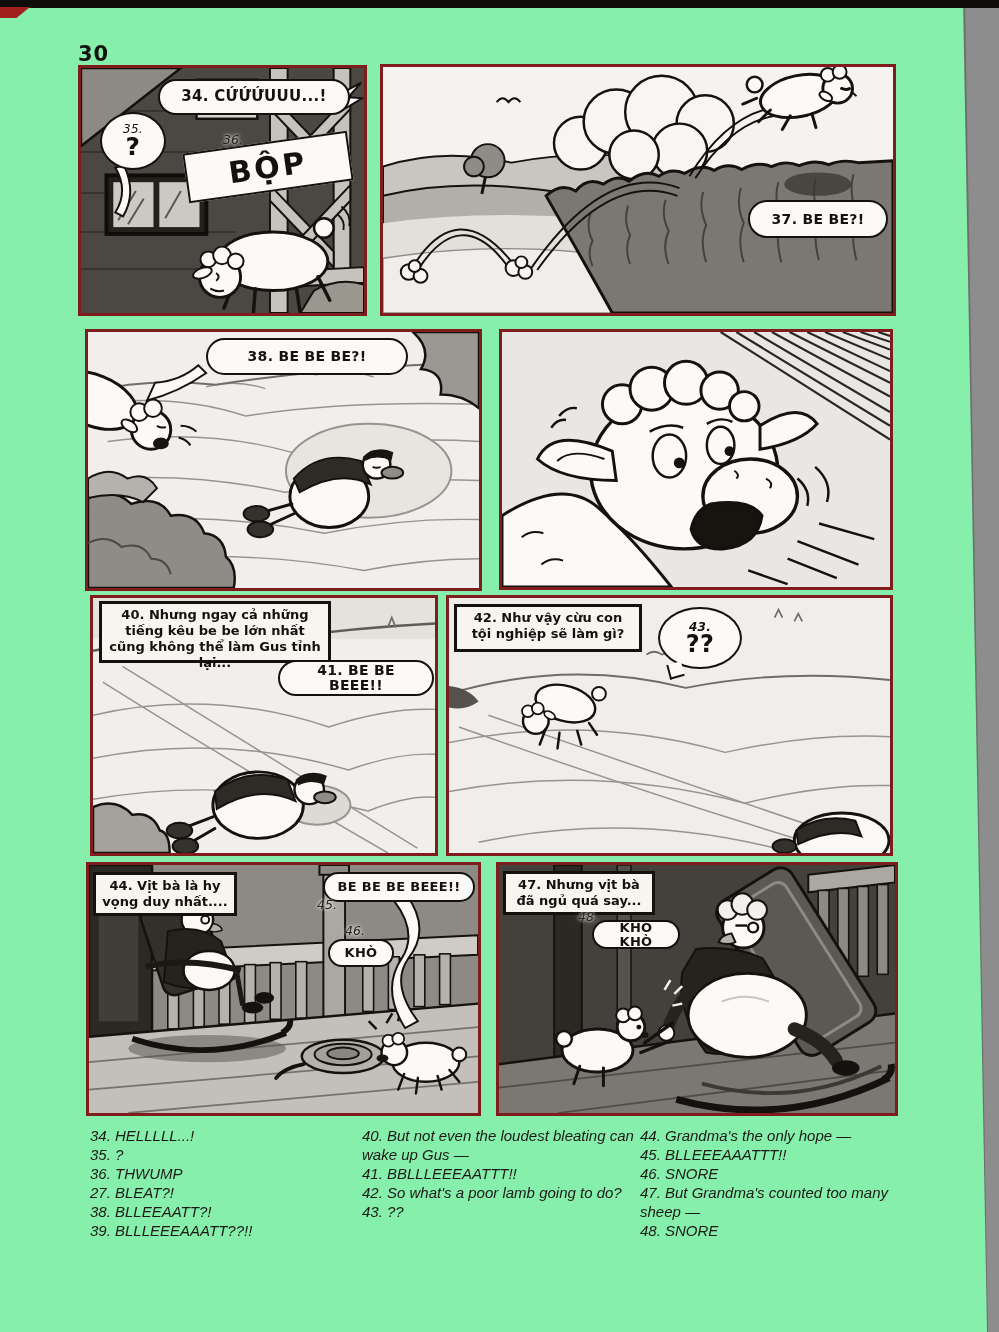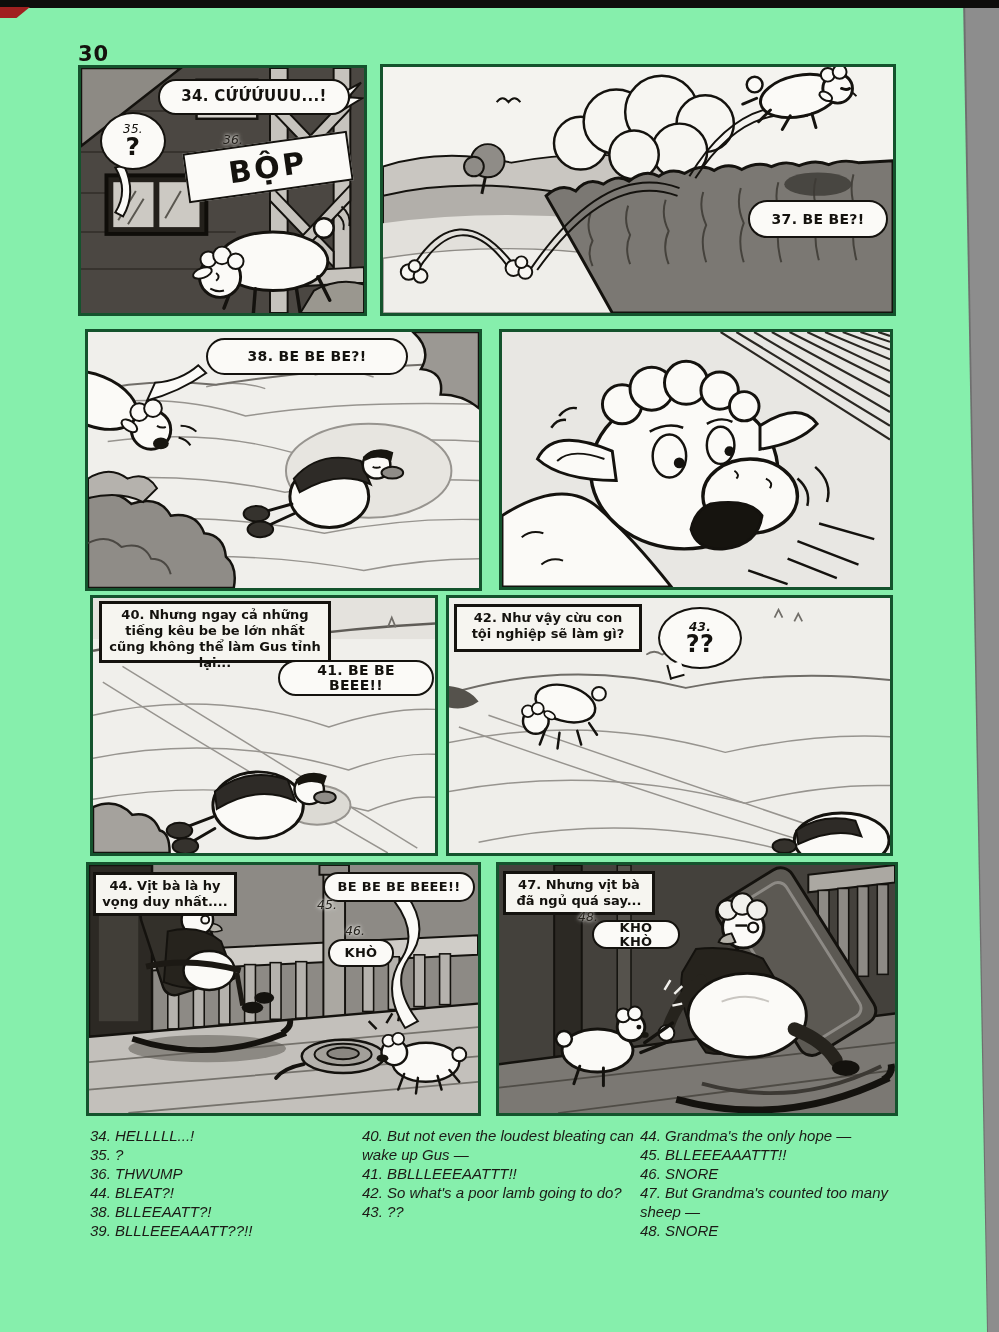--- a/index.html
+++ b/index.html
@@ -6,21 +6,21 @@
   .stage{position:relative;width:999px;height:1332px;background:#86efac;overflow:hidden;
          font-family:"DejaVu Sans","Liberation Sans",sans-serif;color:#14120e;}
   .scan-top{position:absolute;left:0;top:0;width:999px;height:8px;background:#0e0d0b;z-index:9;}
   .scan-right{position:absolute;right:0;top:0;width:999px;height:1332px;z-index:8;
       background:#8d8d8d;clip-path:polygon(96.6% 0,100% 0,100% 100%,98.9% 100%);}
   .scan-right-edge{position:absolute;right:0;top:0;width:999px;height:1332px;z-index:8;
       background:#6f6f6f;clip-path:polygon(96.4% 0,96.9% 0,99.2% 100%,98.8% 100%);}
   .red-mark{position:absolute;left:0;top:7px;width:30px;height:11px;background:#a02020;z-index:10;
       clip-path:polygon(0 0,100% 0,55% 100%,0 100%);}
   .page-number{position:absolute;left:78px;top:42px;font-size:21px;font-weight:bold;letter-spacing:1px;z-index:4;}
-  .panel{position:absolute;background:#f1f0eb;border:3px solid #14532d;overflow:hidden;box-sizing:border-box;}
+  .panel{position:absolute;background:#f1f0eb;border:3px solid #7f1d1d;overflow:hidden;box-sizing:border-box;}
   .panel svg{position:absolute;left:0;top:0;width:100%;height:100%;}
   .bubble{position:absolute;background:#fbfaf7;border:2.5px solid #14120e;border-radius:60px;
       display:flex;align-items:center;justify-content:center;font-weight:bold;text-align:center;
       padding:2px 9px;box-sizing:border-box;z-index:5;line-height:1.05;letter-spacing:.3px;}
   .bubble .num{font-style:italic;font-weight:normal;}
   .round{flex-direction:column;border-radius:50%;}
   .caption{position:absolute;background:#f6f5f0;border:3px solid #14120e;font-weight:bold;text-align:center;
       padding:3px 5px;box-sizing:border-box;z-index:5;font-size:13px;line-height:1.22;}
   .flabel{position:absolute;font-style:italic;font-size:12.5px;color:#26231e;z-index:6;
       text-shadow:0 0 3px rgba(245,244,240,.9),0 0 5px rgba(245,244,240,.8);}
@@ -437,21 +437,21 @@
     <div class="caption" style="left:4px;top:6px;width:152px;height:44px;">47. Nhưng vịt bà đã ngủ quá say...</div>
     <div class="flabel" style="left:79px;top:44px;">48.</div>
     <div class="bubble" style="left:93px;top:55px;width:88px;height:29px;font-size:13px;">KHÒ KHÒ</div>
   </section>
 
   <div class="translations">
     <div class="tcol" style="left:90px;top:2px;width:265px;">
         <div class="t-line">34. HELLLLL...!</div>
         <div class="t-line">35. ?</div>
         <div class="t-line">36. THWUMP</div>
-        <div class="t-line">44. BLEAT?!</div>
+        <div class="t-line">27. BLEAT?!</div>
         <div class="t-line">38. BLLEEAATT?!</div>
         <div class="t-line">39. BLLLEEEAAATT??!!</div>
       </div>
     <div class="tcol" style="left:362px;top:2px;width:272px;">
         <div class="t-line">40. But not even the loudest bleating can</div>
         <div class="t-line">wake up Gus —</div>
         <div class="t-line">41. BBLLLEEEAATTT!!</div>
         <div class="t-line">42. So what's a poor lamb going to do?</div>
         <div class="t-line">43. ??</div>
       </div>

